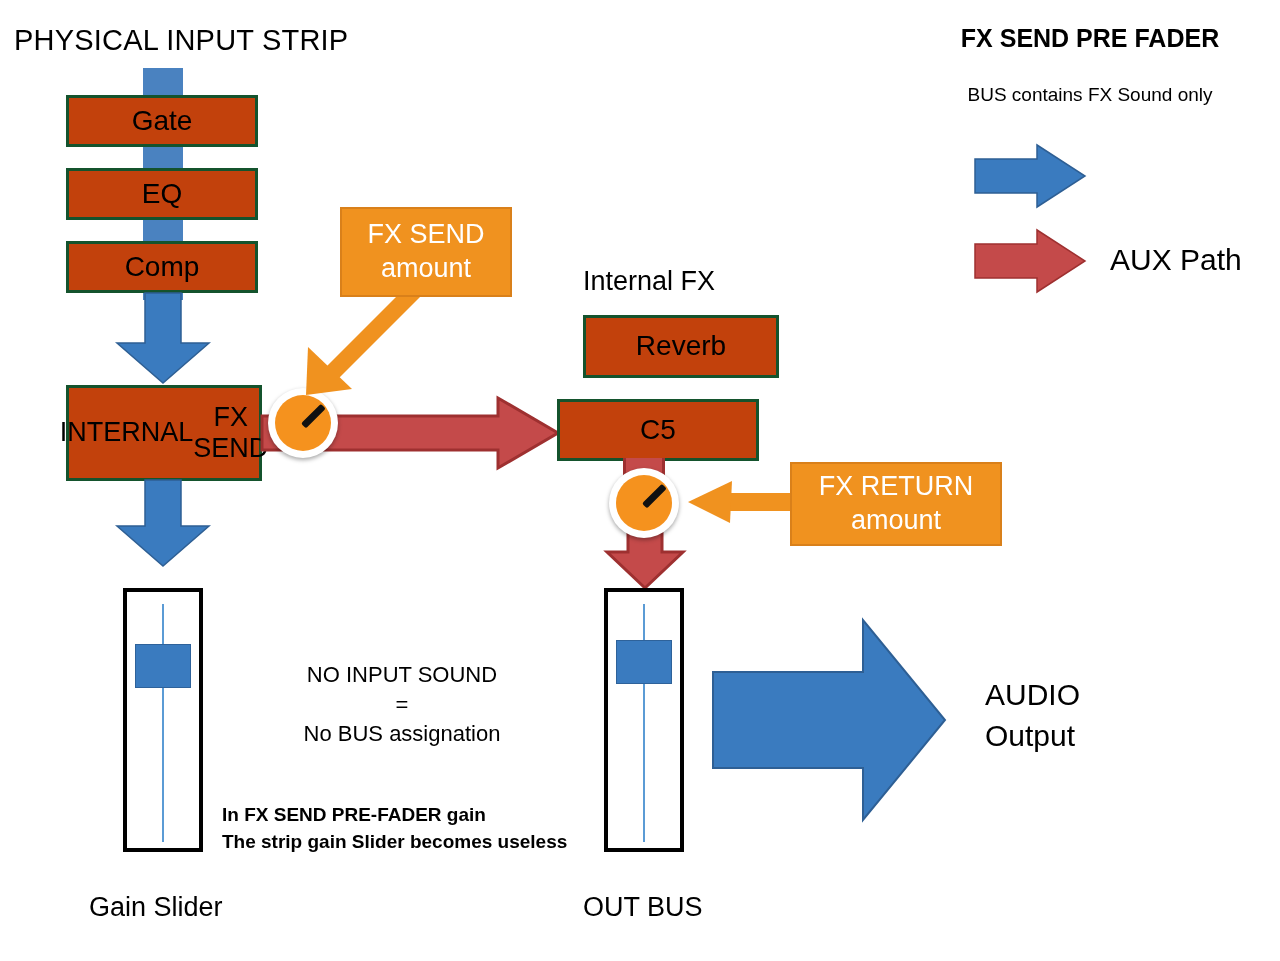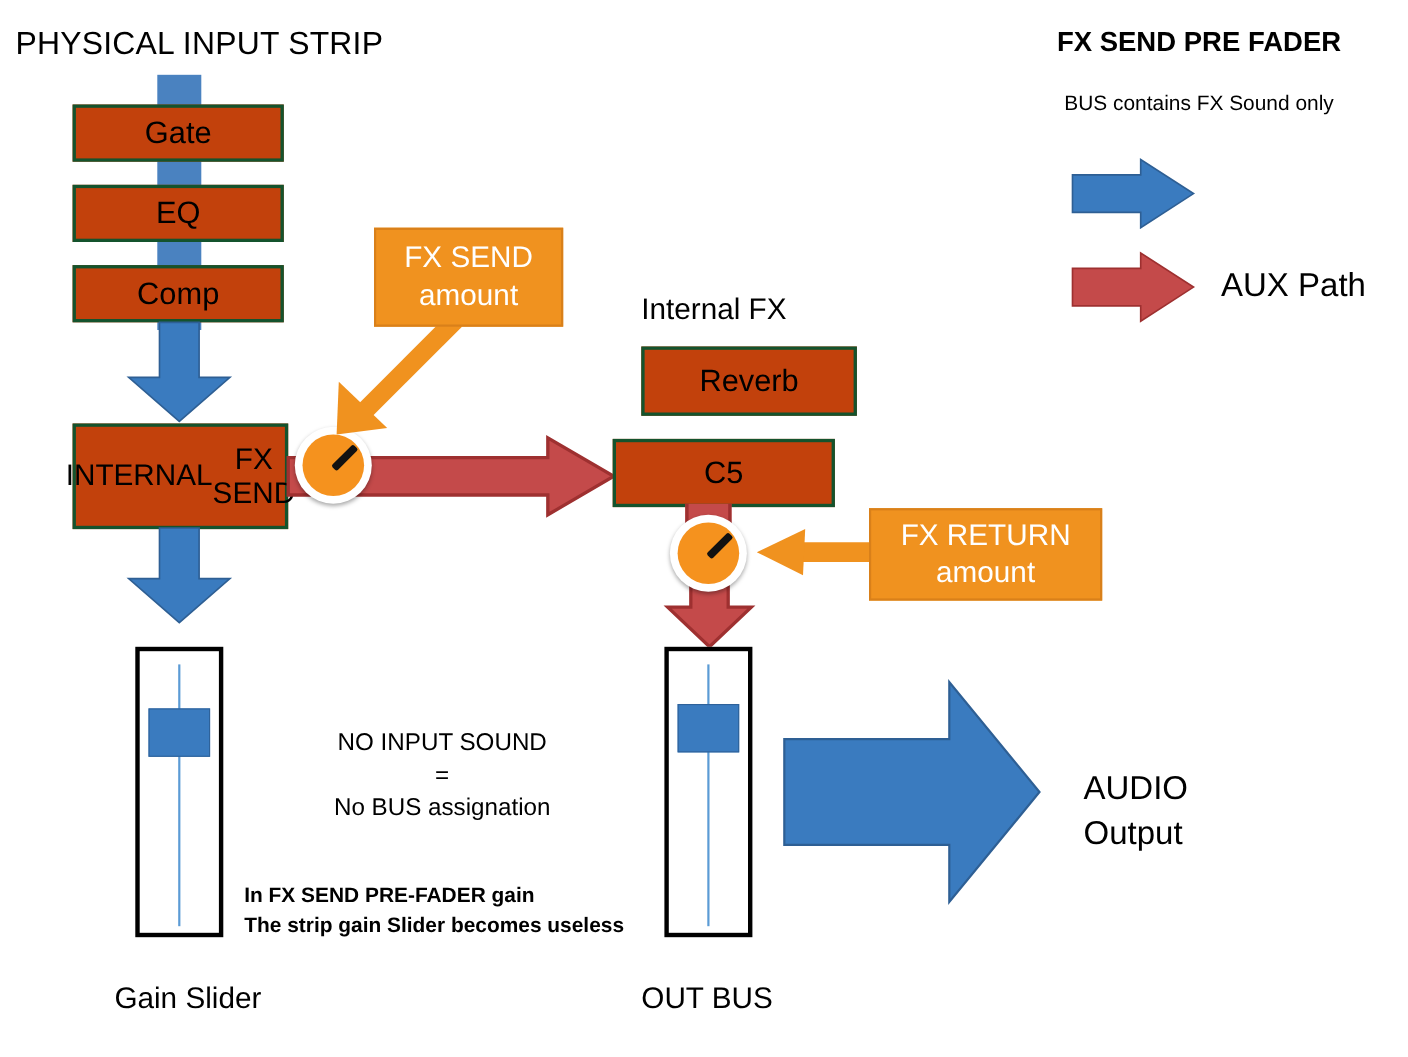--- a/index.html
+++ b/index.html
@@ -250,34 +250,34 @@
   </div>
   <div class="abs callout" style="left:790px; top:462px; width:212px; height:84px; flex-direction:column;">
     <span>FX RETURN</span>
     <span>amount</span>
   </div>
 
   <div class="abs fader-frame" style="left:123px; top:588px; width:80px; height:264px;">
     <div class="fader-track" style="left:35px; top:12px; width:2px; height:238px;"></div>
     <div class="fader-handle" style="left:8px; top:52px; width:56px; height:44px;"></div>
   </div>
-  <div class="abs cap" style="left:104px; top:892px;">Gain Slider</div>
+  <div class="abs cap" style="left:89px; top:892px;">Gain Slider</div>
 
   <div class="abs fader-frame" style="left:604px; top:588px; width:80px; height:264px;">
     <div class="fader-track" style="left:35px; top:12px; width:2px; height:238px;"></div>
     <div class="fader-handle" style="left:8px; top:48px; width:56px; height:44px;"></div>
   </div>
   <div class="abs cap" style="left:583px; top:892px;">OUT BUS</div>
 
   <div class="abs" style="left:713px; top:620px;">
     <svg width="232" height="200" viewBox="0 0 232 200">
       <polygon points="0,52 150,52 150,0 232,100 150,200 150,148 0,148" fill="#3A7BBF" stroke="#2E5F94" stroke-width="2"></polygon>
     </svg>
   </div>
-  <div class="abs audio-label" style="left:985px; top:697px;">
+  <div class="abs audio-label" style="left:985px; top:675px;">
     <div>AUDIO</div>
     <div>Output</div>
   </div>
 
   <div class="abs note-center" style="left:252px; top:660px; width:300px;">
     <div>NO INPUT SOUND</div>
     <div>=</div>
     <div>No BUS assignation</div>
   </div>
 

